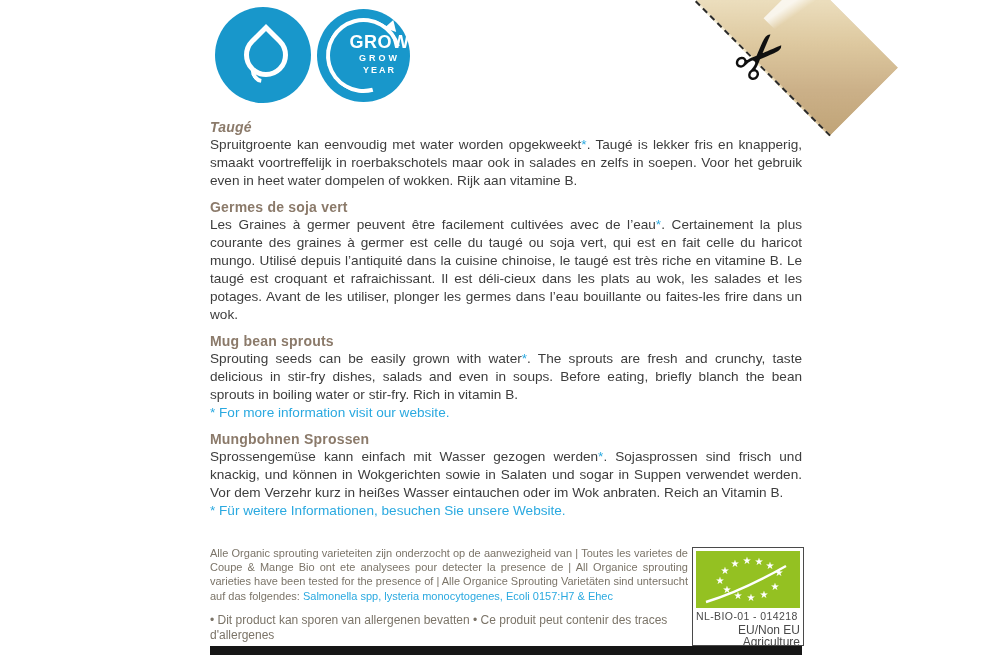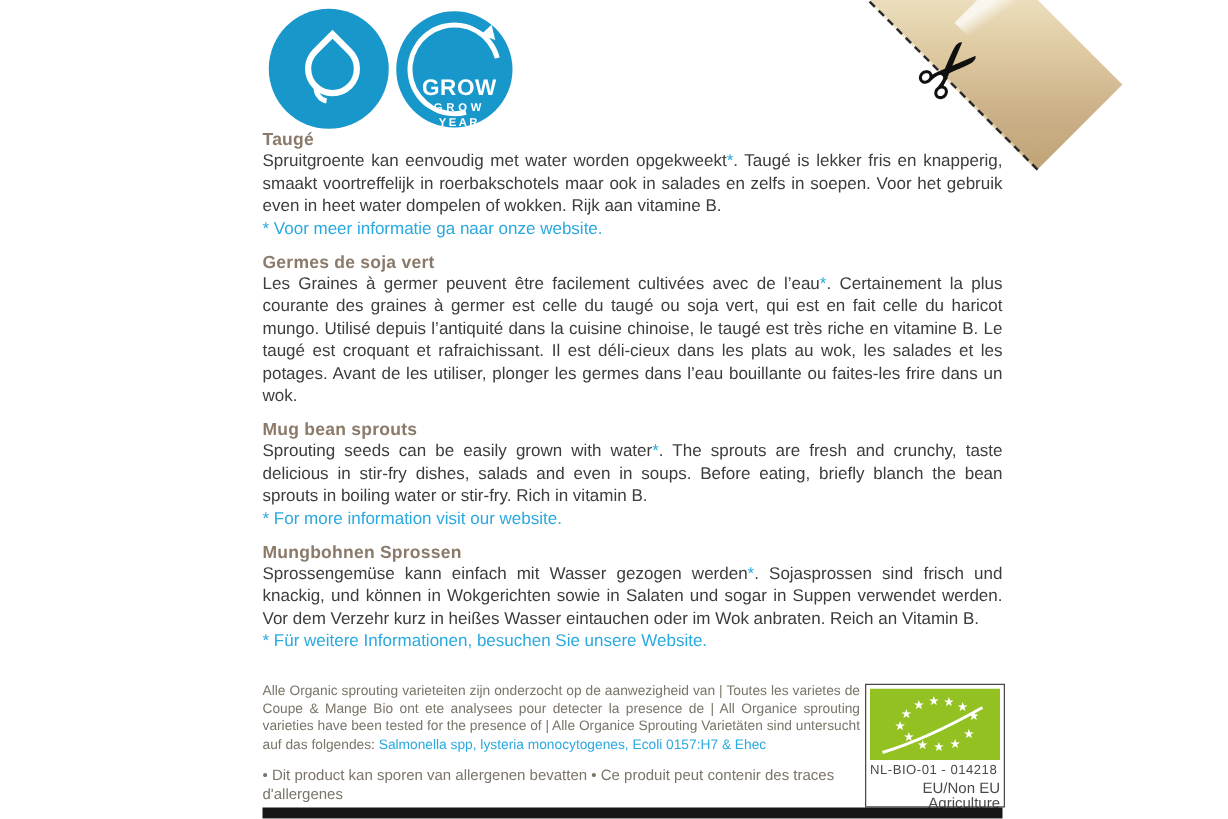--- a/index.html
+++ b/index.html
@@ -22,21 +22,21 @@
   .badge-grow{left:317px;top:9px;width:93px;height:93px;color:#fff;text-align:center;}
   .grow-arc{
     position:absolute;left:9px;top:9px;width:67px;height:67px;border-radius:50%;
     border:4px solid #fff;border-right-color:transparent;transform:rotate(30deg);
   }
   .grow-arrowhead{
     position:absolute;left:70px;top:13px;width:0;height:0;
     border-left:11px solid #fff;border-top:6px solid transparent;border-bottom:6px solid transparent;
     transform:rotate(48deg);
   }
-  .grow-text{position:absolute;left:4px;top:23px;width:93px;margin-top:28px;}
+  .grow-text{position:absolute;left:16px;top:23px;width:93px;}
   .grow-line1{font-size:18px;font-weight:bold;letter-spacing:.5px;line-height:20px;}
   .grow-line2{font-size:9px;font-weight:bold;letter-spacing:3px;line-height:12px;}
   .grow-line3{font-size:9px;font-weight:bold;letter-spacing:2px;line-height:12px;}
   
   .corner-clip{position:absolute;left:0;top:0;width:982px;height:170px;overflow:hidden;pointer-events:none;}
   .corner-photo{
     position:absolute;left:695px;top:-95px;width:190px;height:95px;
     transform:rotate(45deg);transform-origin:left bottom;
     background:
       linear-gradient(100deg, rgba(255,255,255,.75) 0 14px, rgba(255,255,255,0) 26px) no-repeat 60px 0/80px 60px,
@@ -46,21 +46,21 @@
   .scissors{
     position:absolute;left:735px;top:26px;font-size:62px;line-height:62px;color:#101010;
     transform:rotate(-45deg);
   }
   
   .copy{position:absolute;left:210px;top:103px;width:592px;color:#3d3d3d;}
   .sec-heading{
     margin:0;padding:0;font-size:14px;font-weight:bold;color:#8b7a6a;
     letter-spacing:.2px;line-height:17px;margin-top:9px;
   }
-  .sec-heading.first{margin-top:0;}
+  .sec-heading.first{margin-top:16px;font-style:italic;}
   .sec-body{
     margin:0;padding:0;font-size:13.6px;line-height:18px;text-align:justify;color:#3d3d3d;
   }
   .sec-link{font-size:13.6px;line-height:18px;color:#2aa9e0;}
   .blue{color:#2aa9e0;}
   
   .tested{
     position:absolute;left:210px;top:546px;width:478px;
     font-size:11px;line-height:14.2px;color:#7b7468;text-align:justify;
   }
@@ -98,21 +98,20 @@
       <div class="grow-line1">GROW</div>
       <div class="grow-line2">GROW</div>
       <div class="grow-line3">YEAR</div>
     </div>
   </div>
 
   <div class="copy">
 
     <h3 class="sec-heading first">Taugé</h3>
     <p class="sec-body"><span>Spruitgroente kan eenvoudig met water worden opgekweekt</span><span class="blue">*</span><span>. Taugé is lekker fris en knapperig, smaakt voortreffelijk in roerbakschotels maar ook in salades en zelfs in soepen. Voor het gebruik even in heet water dompelen of wokken. Rijk aan vitamine B.</span></p>
-    <div class="sec-link">* Voor meer informatie ga naar onze website.</div>
 
     <h3 class="sec-heading">Germes de soja vert</h3>
     <p class="sec-body"><span>Les Graines à germer peuvent être facilement cultivées avec de l’eau</span><span class="blue">*</span><span>. Certainement la plus courante des graines à germer est celle du taugé ou soja vert, qui est en fait celle du haricot mungo. Utilisé depuis l’antiquité dans la cuisine chinoise, le taugé est très riche en vitamine B. Le taugé est croquant et rafraichissant. Il est déli-cieux dans les plats au wok, les salades et les potages. Avant de les utiliser, plonger les germes dans l’eau bouillante ou faites-les frire dans un wok.</span></p>
 
     <h3 class="sec-heading">Mug bean sprouts</h3>
     <p class="sec-body"><span>Sprouting seeds can be easily grown with water</span><span class="blue">*</span><span>. The sprouts are fresh and crunchy, taste delicious in stir-fry dishes, salads and even in soups. Before eating, briefly blanch the bean sprouts in boiling water or stir-fry. Rich in vitamin B.</span></p>
     <div class="sec-link">* For more information visit our website.</div>
 
     <h3 class="sec-heading">Mungbohnen Sprossen</h3>
     <p class="sec-body"><span>Sprossengemüse kann einfach mit Wasser gezogen werden</span><span class="blue">*</span><span>. Sojasprossen sind frisch und knackig, und können in Wokgerichten sowie in Salaten und sogar in Suppen verwendet werden. Vor dem Verzehr kurz in heißes Wasser eintauchen oder im Wok anbraten. Reich an Vitamin B.</span></p>

